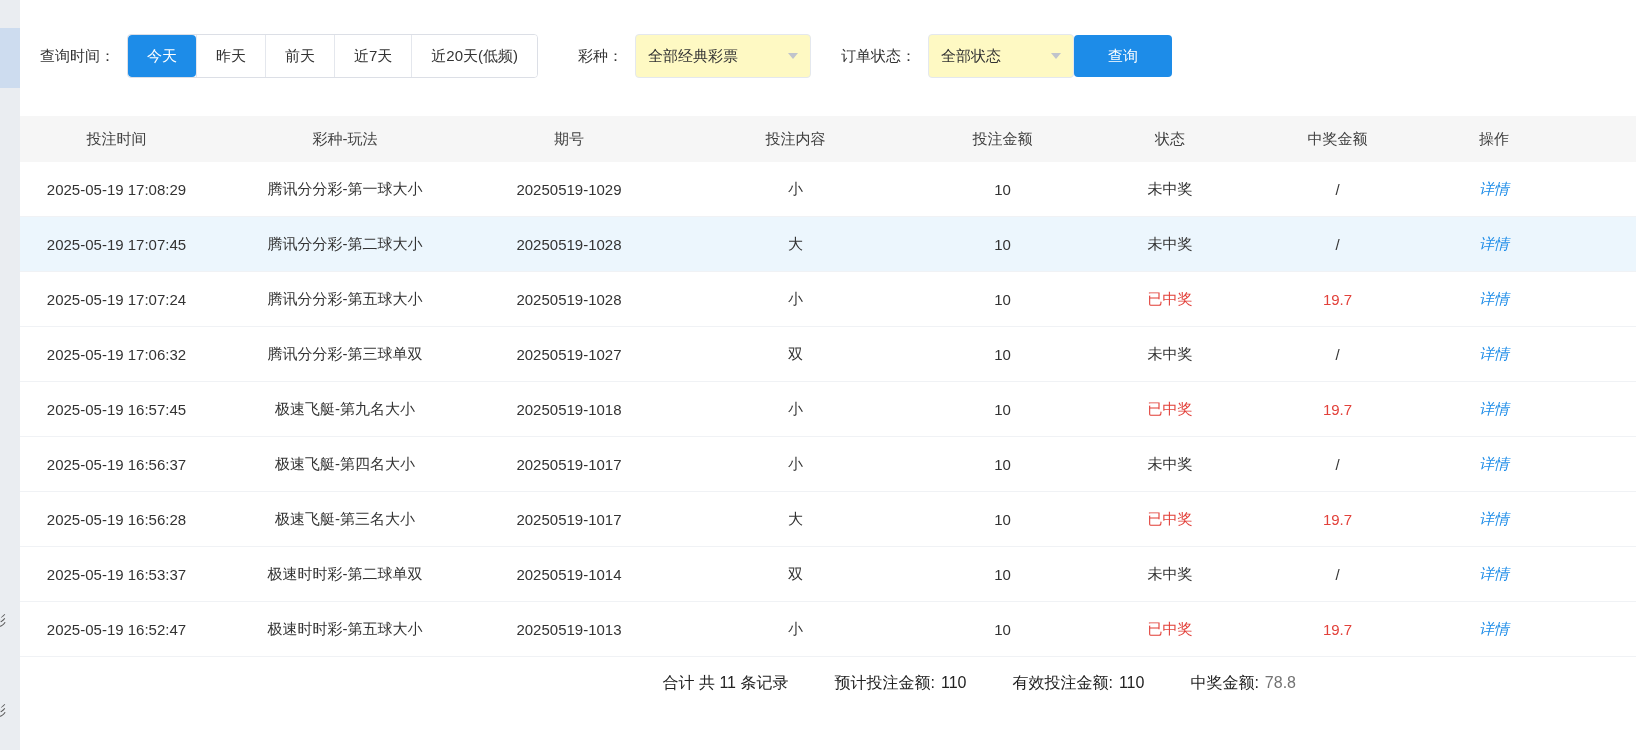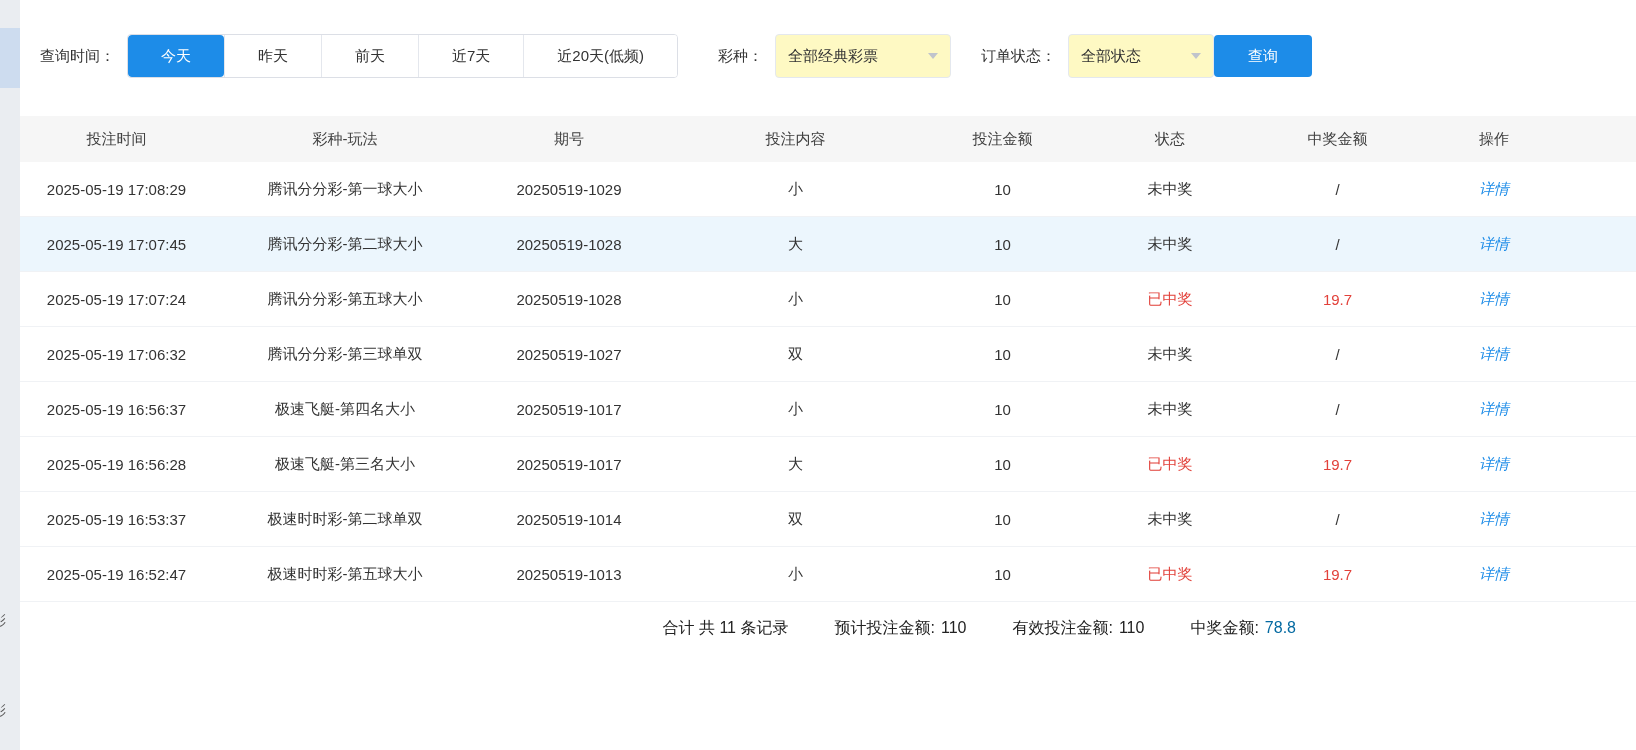--- a/index.html
+++ b/index.html
@@ -16,21 +16,21 @@
   .frag2{top:702px;}
 
   .content{flex:1;display:flex;flex-direction:column;min-width:0;}
 
   
   .filter-bar{display:flex;align-items:center;padding:34px 0 0 20px;flex:none;}
   .flabel{font-size:15px;color:#333;margin-right:12px;white-space:nowrap;}
   .ml-lg{margin-left:40px;}
   .ml-md{margin-left:30px;}
   .segmented{display:inline-flex;align-items:stretch;height:42px;border:1px solid #dcdfe6;border-radius:4px;background:#fff;overflow:hidden;}
-  .seg{border:none;background:#fff;font-family:inherit;font-size:15px;color:#333;padding:0 33px;cursor:pointer;border-left:1px solid #e4e7ed;white-space:nowrap;}
+  .seg{border:none;background:#fff;font-family:inherit;font-size:15px;color:#333;padding:0 19px;cursor:pointer;border-left:1px solid #e4e7ed;white-space:nowrap;}
   .seg:first-child{border-left:none;}
   .seg.active{background:#1d8ce8;color:#fff;border-radius:4px;}
   .select{display:inline-flex;align-items:center;justify-content:space-between;height:42px;
           border:1px solid #e4e8ee;border-radius:4px;padding:0 12px;font-size:15px;color:#333;
           background:#fef9c3;cursor:pointer;white-space:nowrap;}
   .w-lottery{min-width:150px;}
   .w-status{min-width:120px;}
   .chev{width:0;height:0;border-left:5px solid transparent;border-right:5px solid transparent;
         border-top:6px solid #c0c4cc;margin-left:12px;}
   .query-btn{height:42px;width:98px;background:#1d8ce8;border:none;border-radius:4px;
@@ -42,21 +42,21 @@
   tbody td{height:52px;text-align:center;border-bottom:1px solid #f0f2f5;color:#333;overflow:hidden;white-space:nowrap;background:#fff;}
   tr.highlighted td{background:#ecf6fd;}
   td.win{color:#e2413a;}
   .detail{color:#1d8ce8;cursor:pointer;font-style:italic;}
 
   
   .footer{display:flex;align-items:center;justify-content:flex-end;gap:46px;
           padding:16px 104px 0 0;font-size:16px;color:#222;white-space:nowrap;margin-left:15px;}
   .fstat span{display:inline;}
   .fv{margin-left:6px;}
-  .fv.red{color:#0369a1;}
+  .fv.red{color:#737373;}
 </style>
 </head>
 <body>
 
 <div class="page">
 
   <aside class="left-strip">
     <div class="strip-active"></div>
     <div class="strip-frag frag1"><span>彩</span></div>
     <div class="strip-frag frag2"><span>彩</span></div>
@@ -153,20 +153,31 @@
             <td>腾讯分分彩-第三球单双</td>
             <td>20250519-1027</td>
             <td>双</td>
             <td>10</td>
             <td>未中奖</td>
             <td>/</td>
             <td><span class="detail">详情</span></td>
             <td></td>
           </tr>
           <tr>
+            <td>2025-05-19 16:57:45</td>
+            <td>极速飞艇-第九名大小</td>
+            <td>20250519-1018</td>
+            <td>小</td>
+            <td>10</td>
+            <td class="win">已中奖</td>
+            <td class="win">19.7</td>
+            <td><span class="detail">详情</span></td>
+            <td></td>
+          </tr>
+          <tr>
             <td>2025-05-19 16:56:37</td>
             <td>极速飞艇-第四名大小</td>
             <td>20250519-1017</td>
             <td>小</td>
             <td>10</td>
             <td>未中奖</td>
             <td>/</td>
             <td><span class="detail">详情</span></td>
             <td></td>
           </tr>

